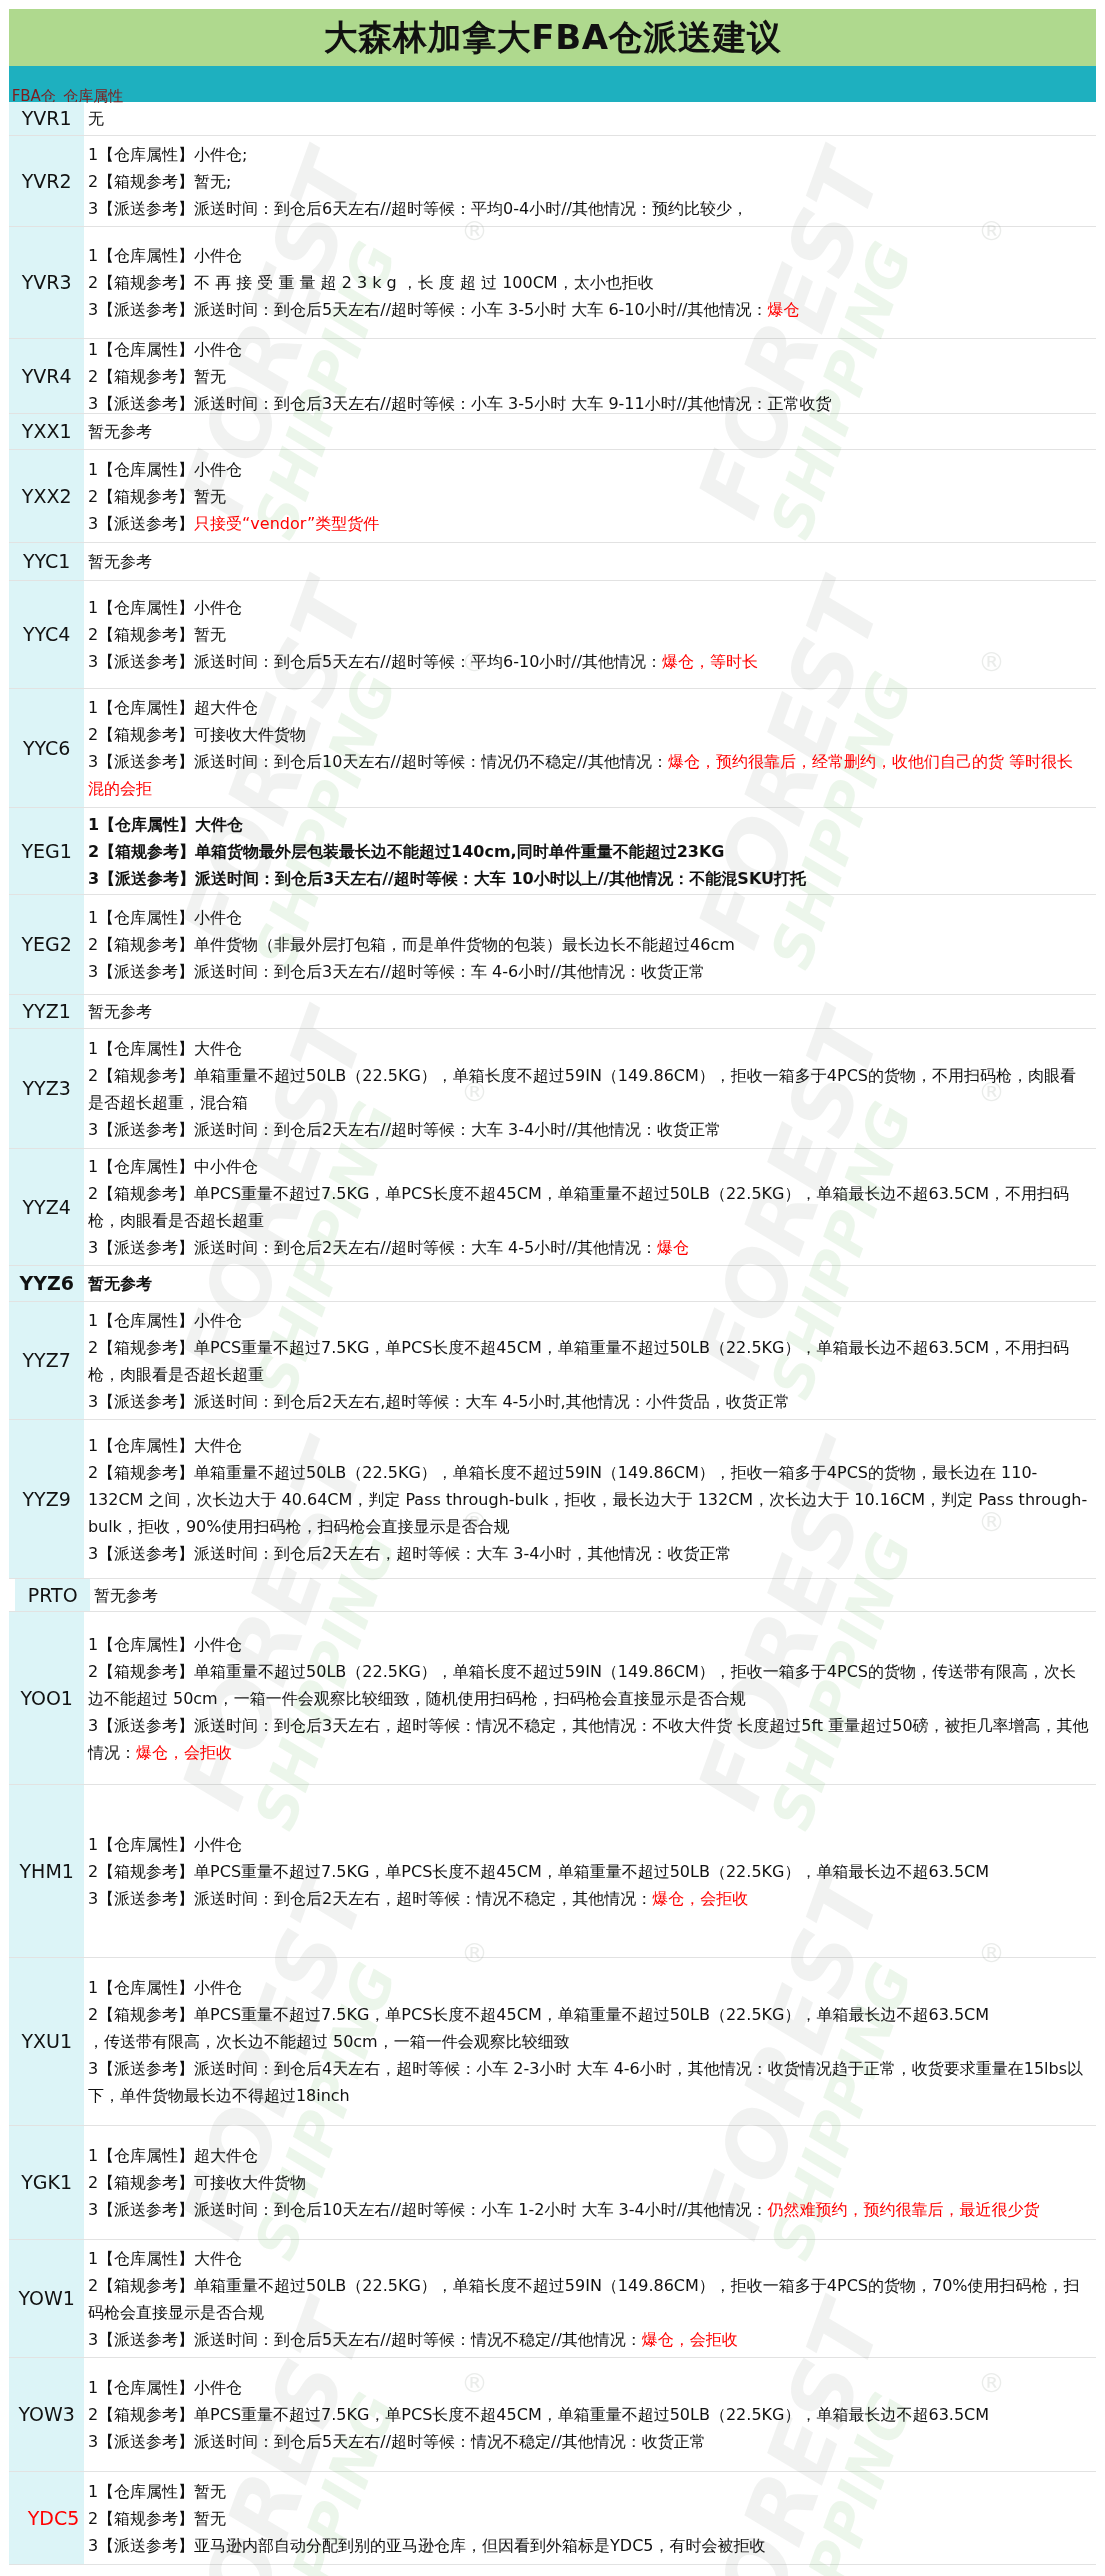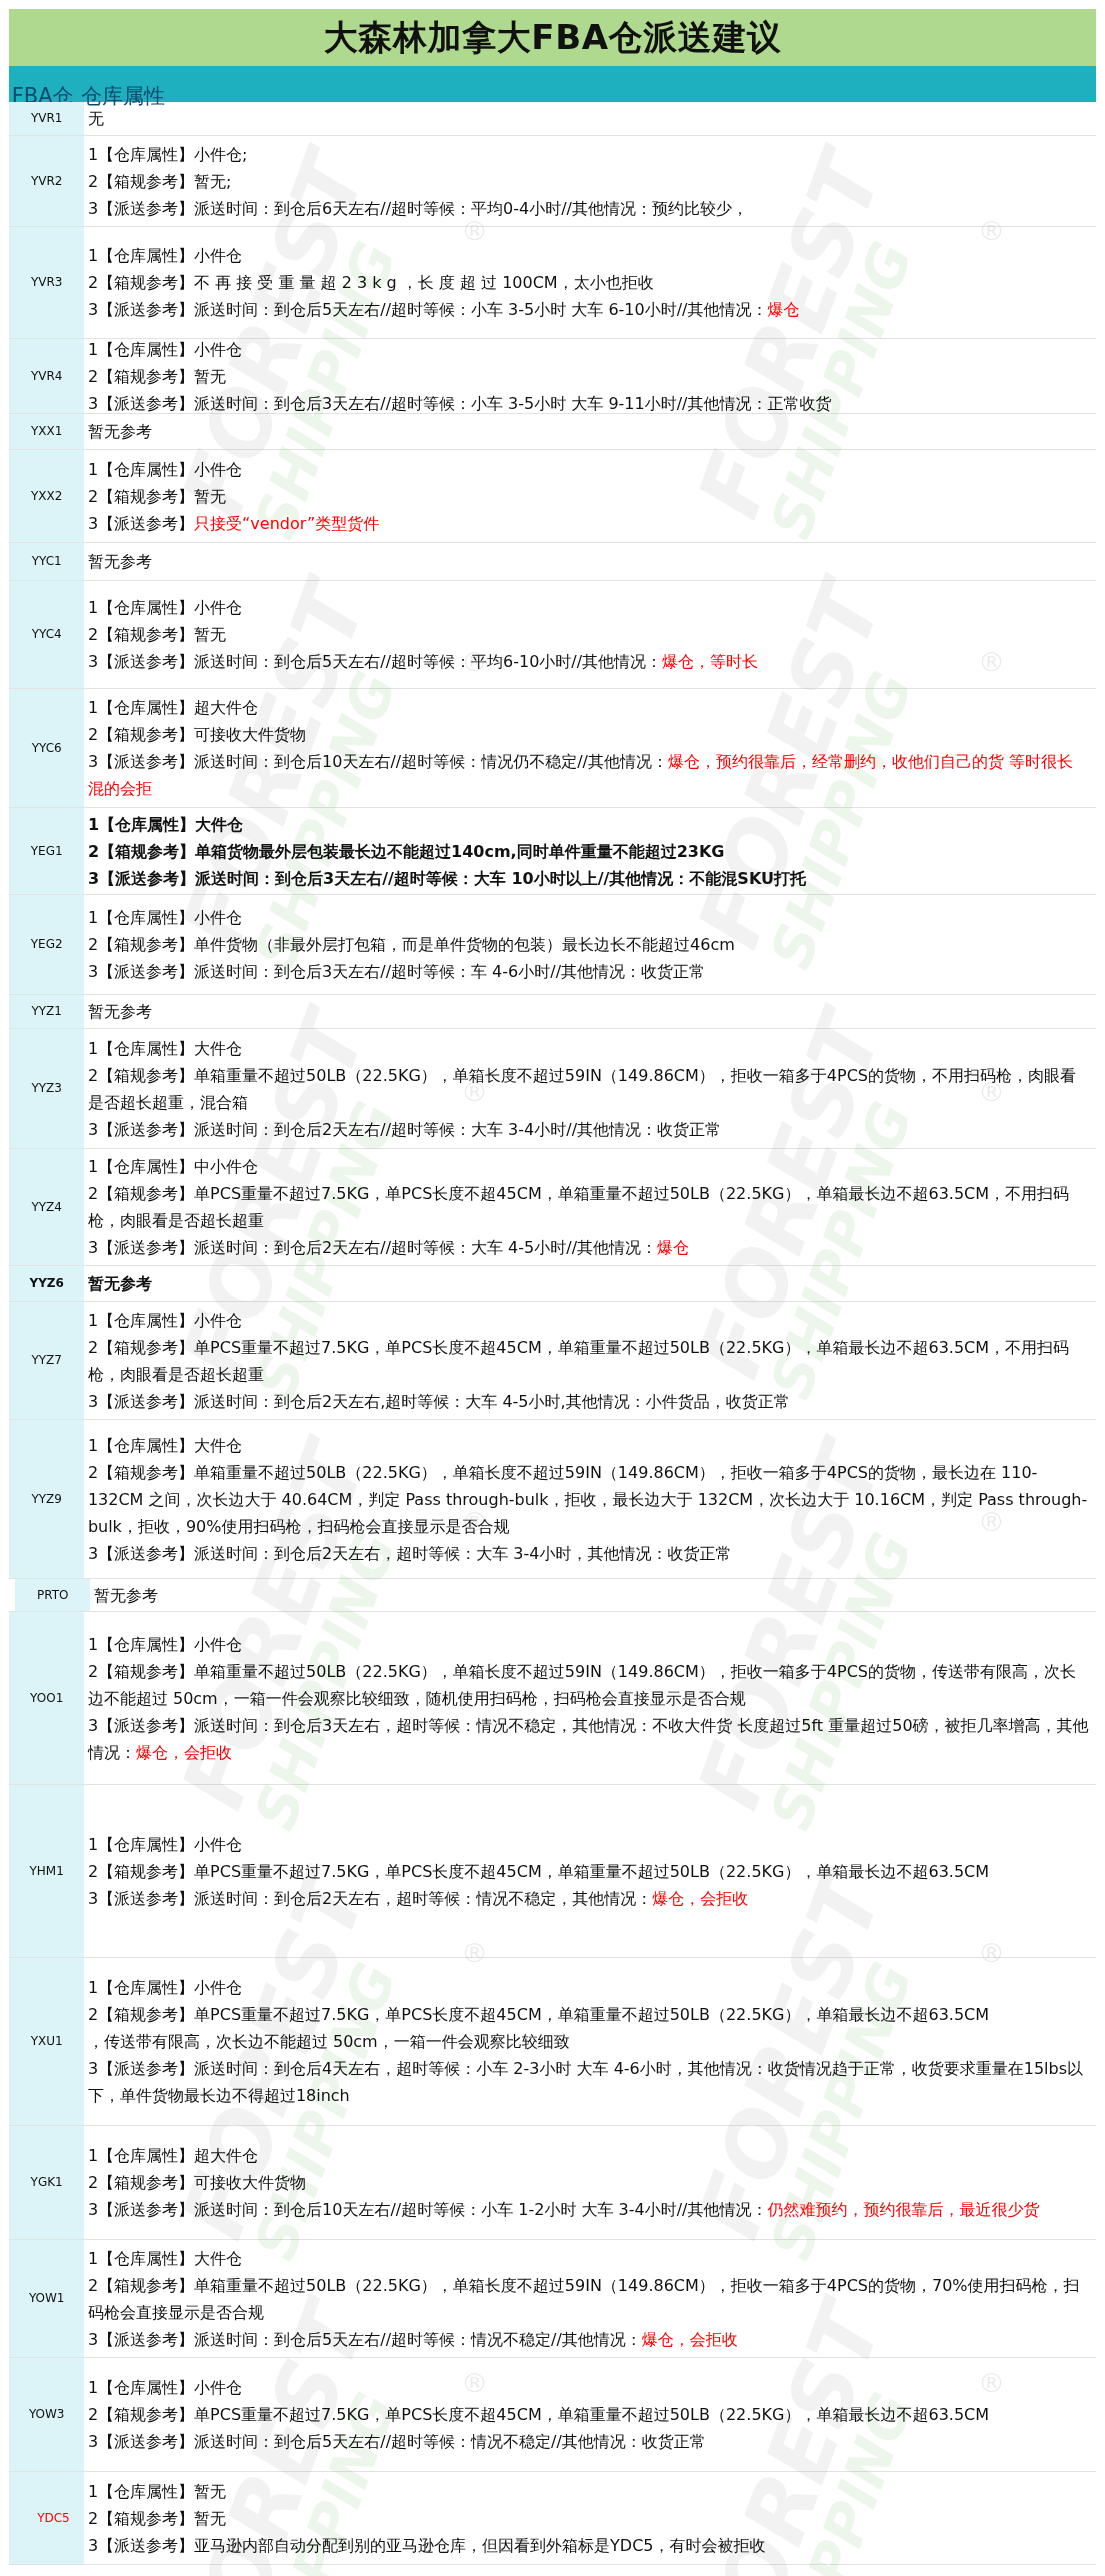--- a/index.html
+++ b/index.html
@@ -2,25 +2,25 @@
 <html style="font-size:9.8px"><head>
 <meta charset="utf-8">
 <style>
   html, body { margin:0; padding:0; background:#ffffff; }
   body { width:1105px; height:2576px; position:relative; overflow:hidden;
          font-family:"DejaVu Sans","Liberation Sans",sans-serif; color:#111; }
   .sheet { position:absolute; left:9.2px; top:9.2px; width:1087px; }
   .title-band { height:57px; background:#afd98e; display:flex; align-items:center; justify-content:center; }
   .title-band h1 { margin:0; font-size:34px; font-weight:bold; color:#111; letter-spacing:0.6px; }
   .header-band { height:36px; background:#1eb0bf; display:flex; align-items:center; padding-left:2.5px; }
-  .header-band span { color:#0c4a6e; font-size:21px; margin-right:7.4px;margin-top:24px; }
+  .header-band span { color:#7f1d1d; font-size:15px; margin-right:7.4px;margin-top:24px; }
   .rows { position:relative; }
   .row { position:relative; display:flex; border-bottom:1.8px solid #e2e2e2; box-sizing:border-box; }
   .label { width:75px; flex:0 0 75px; background:#dcf4f7; display:flex; align-items:center; justify-content:center;
-           text-align:center; font-size:12px; color:#111; word-break:break-all; line-height:1.2; padding:0 2.5px; box-sizing:border-box; }
+           text-align:center; font-size:19px; color:#111; word-break:break-all; line-height:1.2; padding:0 2.5px; box-sizing:border-box; }
   .label.red { color:#ff0000;padding-left:16px; }
   .content { flex:1; display:flex; flex-direction:column; justify-content:center; padding:2.5px 6.1px 2.5px 3.7px; font-size:16px; line-height:27px; z-index:1; }
   .content .line { white-space:normal; }
   .content.bold { font-weight:bold; }
   .hl { color:#ff0000; }
   .wm { position:absolute; pointer-events:none; z-index:0; color:rgba(150,190,140,0.16); font-weight:bold;
         font-family:"DejaVu Sans","Liberation Sans",sans-serif; transform:rotate(-70deg); transform-origin:center; white-space:nowrap; }
   .wm .w1 { font-size:86px; display:block; line-height:80px; font-style:italic; color:rgba(120,130,120,0.10); }
   .wm .w2 { font-size:57px; display:block; line-height:55px; font-style:italic; color:rgba(120,190,110,0.14); }
   .reg { position:absolute; font-size:27px; color:rgba(140,150,140,0.18); pointer-events:none; }

